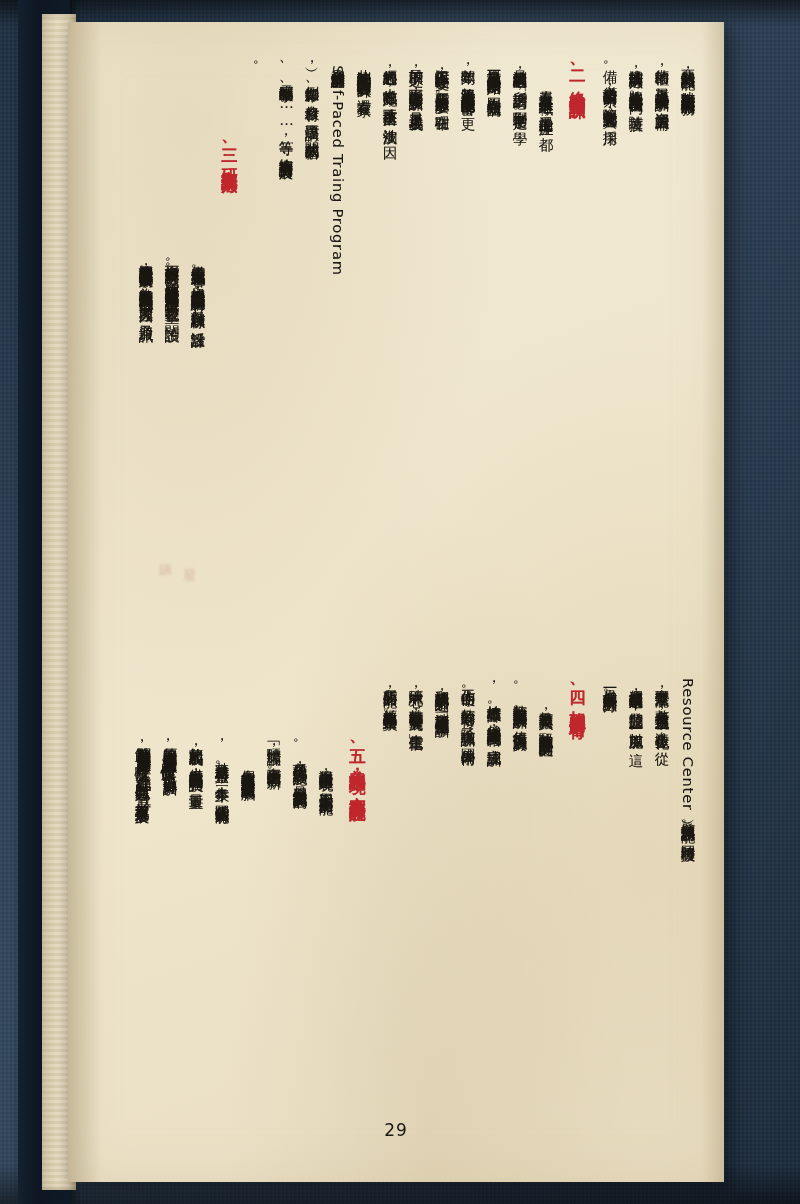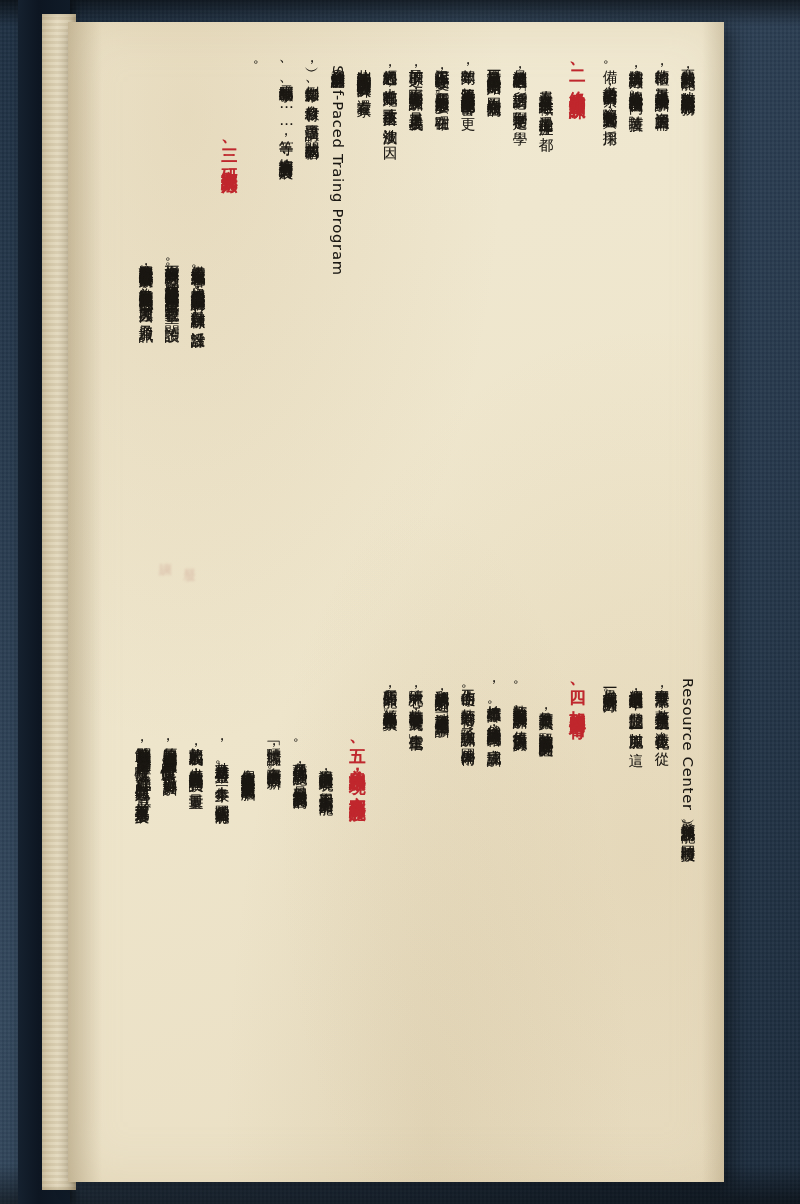--- a/index.html
+++ b/index.html
@@ -226,14 +226,15 @@
 
       <div style="position:absolute; left:0px; top:620px; width:60px; height:392px;">
         <div class="col-block body-col" style="right:26px; top:58px; height:324px;">之餘，略抒感懷，以與同仁共勉，並祝賀事業進步發展</div>
         <div class="col-block body-col" style="right:0px; top:58px; height:140px;">，同仁健康愉快。</div>
       </div>
 
       <div class="smudge" style="left:36px; top:494px; height:90px;">訓練</div>
       <div class="smudge" style="left:60px; top:500px; height:70px;">發展</div>
     </div>
 
+    <div class="page-number">29</div>
   </div>
 </div>
 
 </body></html>

